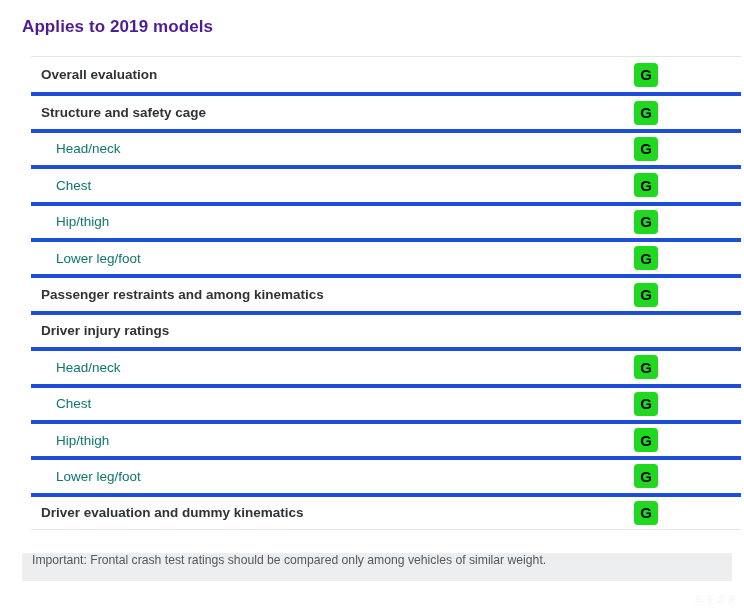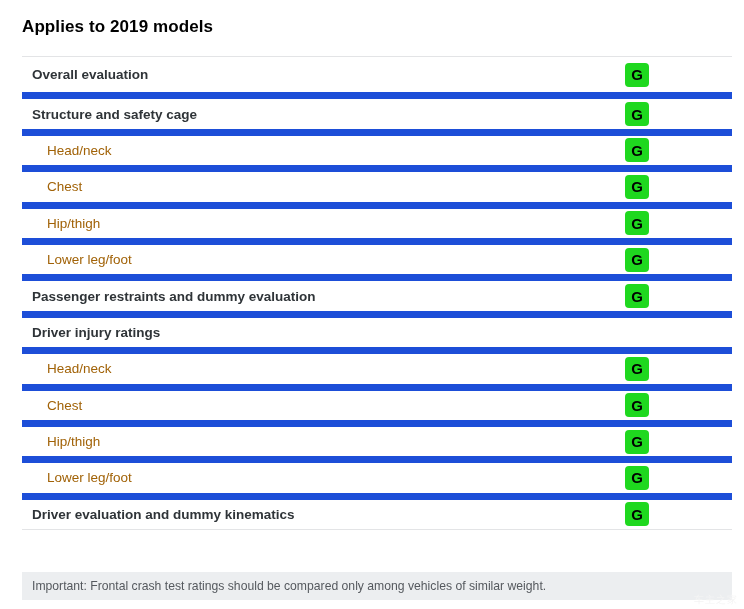--- a/index.html
+++ b/index.html
@@ -23,37 +23,37 @@
     background: #ffffff;
     position: relative;
   }
 
   .panel-title {
     position: absolute;
     left: 22px;
     top: 17px;
     font-size: 17px;
     font-weight: 700;
-    color: #000000;
+    color: #4c1d95;
     letter-spacing: 0.1px;
     white-space: nowrap;
     text-align: center;
   }
 
   .ratings-table {
     position: absolute;
-    left: 22px;
+    left: 31px;
     top: 56px;
     width: 710px;
   }
 
   .rating-row {
     position: relative;
     height: 36.4px;
-    border-top: 7px solid #1d4ed8;
+    border-top: 4px solid #1d4ed8;
     box-sizing: border-box;
     display: flex;
     align-items: center;
   }
   .rating-row:first-child {
     border-top: 1px solid #e3e4e6;
   }
 
   .row-label {
     font-size: 13.5px;
@@ -63,21 +63,21 @@
 
   .rating-row.level-group > .row-label {
     padding-left: 10px;
     font-weight: 700;
     color: #2f3438;
   }
 
   .rating-row.level-item > .row-label {
     padding-left: 25px;
     font-weight: 400;
-    color: #a16207;
+    color: #0f766e;
   }
 
   .rating-badge {
     position: absolute;
     left: 603px;
     top: 50%;
     transform: translateY(-50%);
     width: 24px;
     height: 24px;
     border-radius: 4px;
@@ -92,27 +92,26 @@
   }
 
   .table-bottom-rule {
     border-top: 1px solid #e3e4e6;
     height: 0;
   }
 
   .footnote {
     position: absolute;
     left: 22px;
-    top: 572px;
+    top: 553px;
     width: 710px;
     height: 28px;
     background: #eceef0;
     box-sizing: border-box;
     display: flex;
-    align-items: center;
   }
   .footnote-text {
     padding-left: 10px;
     font-size: 12.2px;
     color: #55595e;
     white-space: nowrap;
   }
 
   .watermark {
     position: absolute;
@@ -151,21 +150,21 @@
       </div>
       <div class="rating-row level-item">
         <span class="row-label">Hip/thigh</span>
         <span class="rating-badge" style="background: rgb(31, 216, 31); color: rgb(0, 0, 0);">G</span>
       </div>
       <div class="rating-row level-item">
         <span class="row-label">Lower leg/foot</span>
         <span class="rating-badge" style="background: rgb(31, 216, 31); color: rgb(0, 0, 0);">G</span>
       </div>
       <div class="rating-row level-group">
-        <span class="row-label">Passenger restraints and dummy evaluation</span>
+        <span class="row-label">Passenger restraints and among kinematics</span>
         <span class="rating-badge" style="background: rgb(31, 216, 31); color: rgb(0, 0, 0);">G</span>
       </div>
       <div class="rating-row level-group">
         <span class="row-label">Driver injury ratings</span>
       </div>
       <div class="rating-row level-item">
         <span class="row-label">Head/neck</span>
         <span class="rating-badge" style="background: rgb(31, 216, 31); color: rgb(0, 0, 0);">G</span>
       </div>
       <div class="rating-row level-item">

